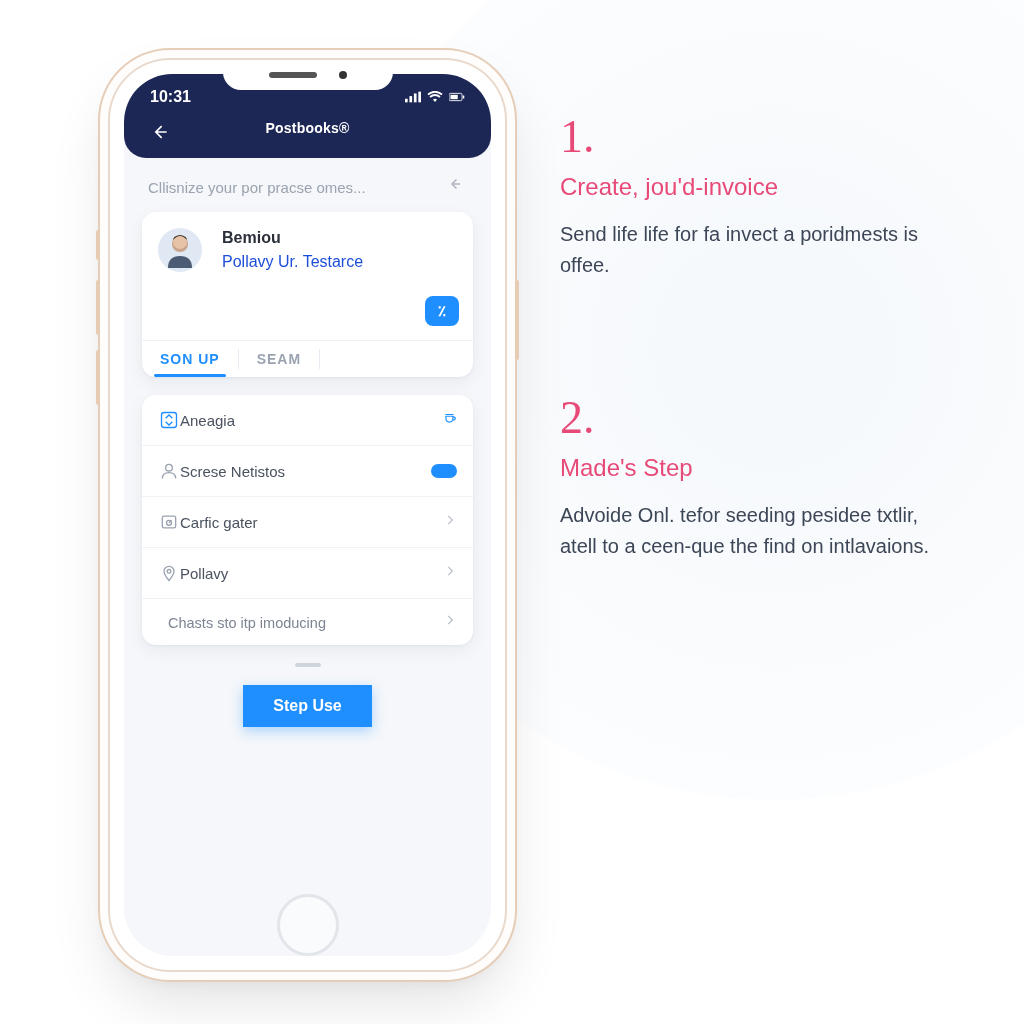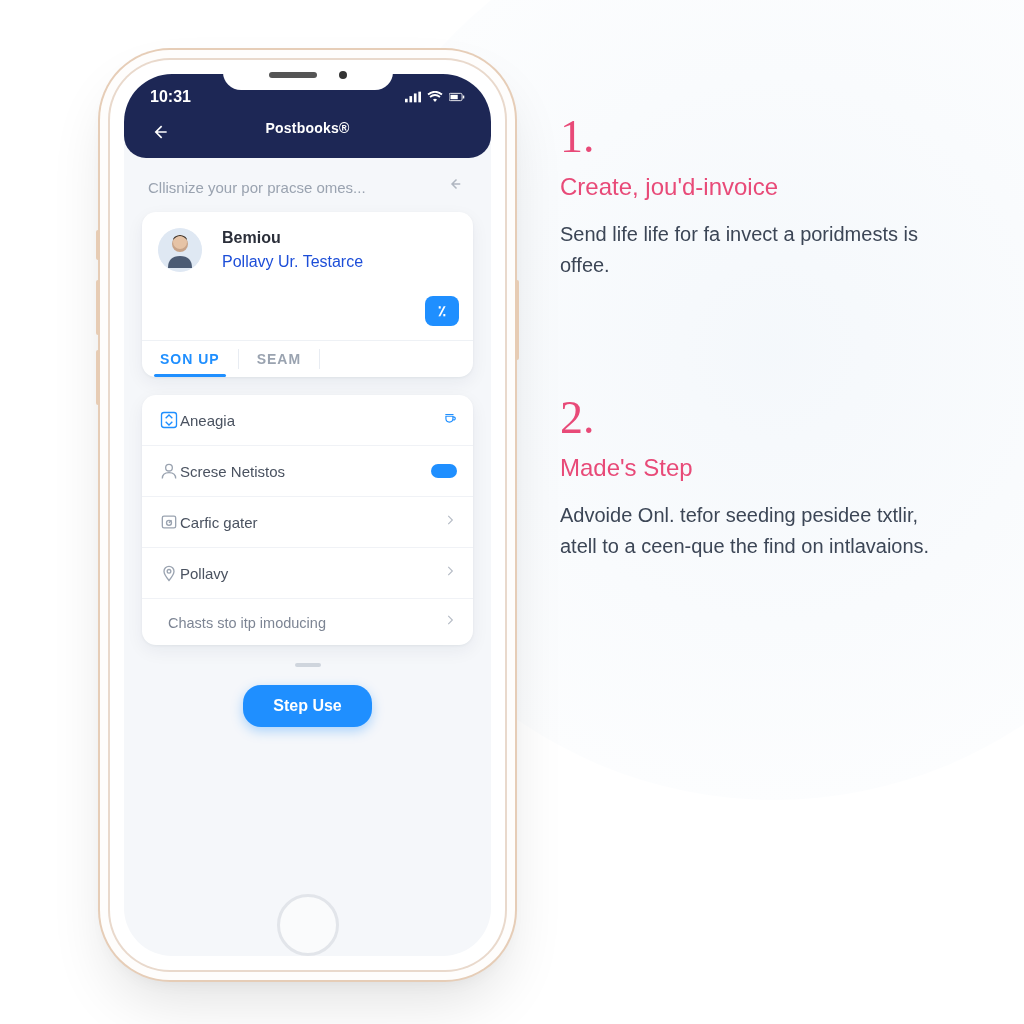--- a/index.html
+++ b/index.html
@@ -155,21 +155,21 @@
   .li-trail .toggle { width:26px; height:14px; background:#1f8fff; border-radius:8px; display:block; }
   .list-item.noicon { padding-left:26px; color:#7d8594;align-items:flex-end; }
   .list-item.noicon .li-label { color:#7d8594; font-size:14.5px; }
 
   .drag-handle { width:26px; height:4px; background:#cfd5dd; border-radius:2px; margin:6px auto 0 auto; }
 
   .primary-cta {
     display:block; margin:18px auto 0 auto;
     background:#1f8fff; color:#fff; border:none;
     padding:12px 30px; font-size:16px; font-weight:600;
-    border-radius:18px; cursor:pointer;
+    border-radius:0; cursor:pointer;
     box-shadow:0 4px 12px rgba(31,143,255,.35);
   }
 
   .home-btn {
     position:absolute; bottom:14px; left:50%; transform:translateX(-50%);
     width:62px; height:62px; border:3px solid #e2e5ea; border-radius:50%;
     background:#fafbfc;
   }
 
   

